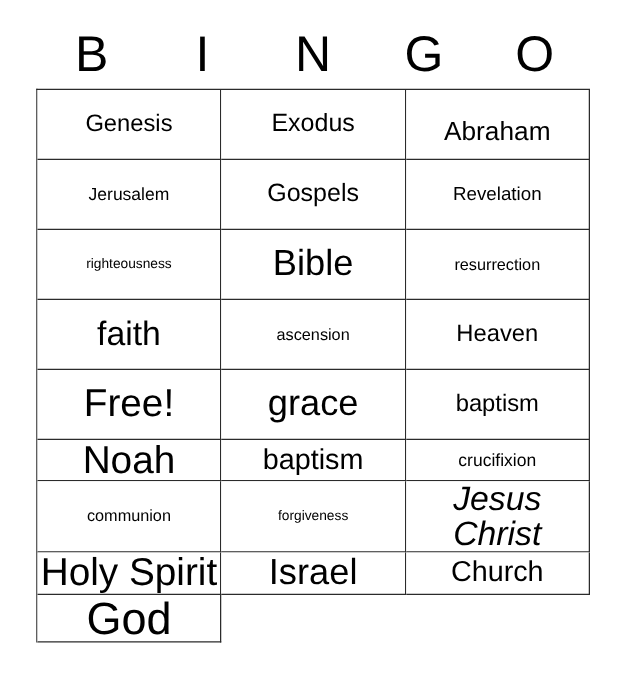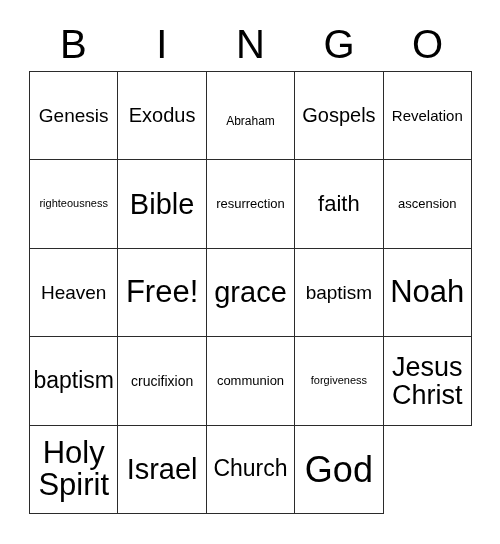--- a/index.html
+++ b/index.html
@@ -47,21 +47,21 @@
   }
 
   
   #bingo-grid {
     position: absolute;
     left: 29px;
     top: 71px;
     width: 443px;
     height: 443px;
     display: grid;
-    grid-template-columns: repeat(5, 1fr);
+    grid-template-columns: repeat(3, 1fr);
     grid-template-rows: repeat(5, 1fr);
     border-top: 1px solid #2b2b2b;
     border-left: 1px solid #2b2b2b;
     box-sizing: border-box;
     background: #ffffff;
   }
   .bingo-cell {
     border-right: 1px solid #2b2b2b;
     border-bottom: 1px solid #2b2b2b;
     box-sizing: border-box;
@@ -80,28 +80,28 @@
     color: #000000;
     word-break: break-word;
     hyphens: none;
   }
 
   
   .fs-xxs .cell-text { font-size: 11px; }
   .fs-xs  .cell-text { font-size: 13px; }
   .fs-s   .cell-text { font-size: 14px; }
   .fs-sm  .cell-text { font-size: 15px; }
-  .fs-m   .cell-text { font-size: 12px; margin-top: 12px; }
+  .fs-m   .cell-text { font-size: 21px; margin-top: 12px; }
   .fs-ml  .cell-text { font-size: 19px; }
   .fs-l   .cell-text { font-size: 20px; }
   .fs-xl  .cell-text { font-size: 23px; }
-  .fs-2xl .cell-text { font-size: 27px; }
+  .fs-2xl .cell-text { font-size: 27px; font-style: italic; }
   .fs-3xl .cell-text { font-size: 29px; }
   .fs-4xl .cell-text { font-size: 31px; text-align: center; }
-  .fs-5xl .cell-text { font-size: 22px; }
+  .fs-5xl .cell-text { font-size: 27px; }
   .fs-6xl .cell-text { font-size: 36px; }
 </style>
 </head>
 <body>
 
 <div id="bingo-card">
 
   <div id="header-row">
     <div class="header-letter">B</div>
     <div class="header-letter">I</div>
@@ -113,20 +113,23 @@
   <div id="bingo-grid">
 
     <div class="bingo-cell fs-ml">
         <span class="cell-text">Genesis</span>
       </div>
     <div class="bingo-cell fs-l">
         <span class="cell-text">Exodus</span>
       </div>
     <div class="bingo-cell fs-m">
         <span class="cell-text">Abraham</span>
+      </div>
+    <div class="bingo-cell fs-s">
+        <span class="cell-text">Jerusalem</span>
       </div>
     <div class="bingo-cell fs-l">
         <span class="cell-text">Gospels</span>
       </div>
 
     <div class="bingo-cell fs-sm">
         <span class="cell-text">Revelation</span>
       </div>
     <div class="bingo-cell fs-xxs">
         <span class="cell-text">righteousness</span>

